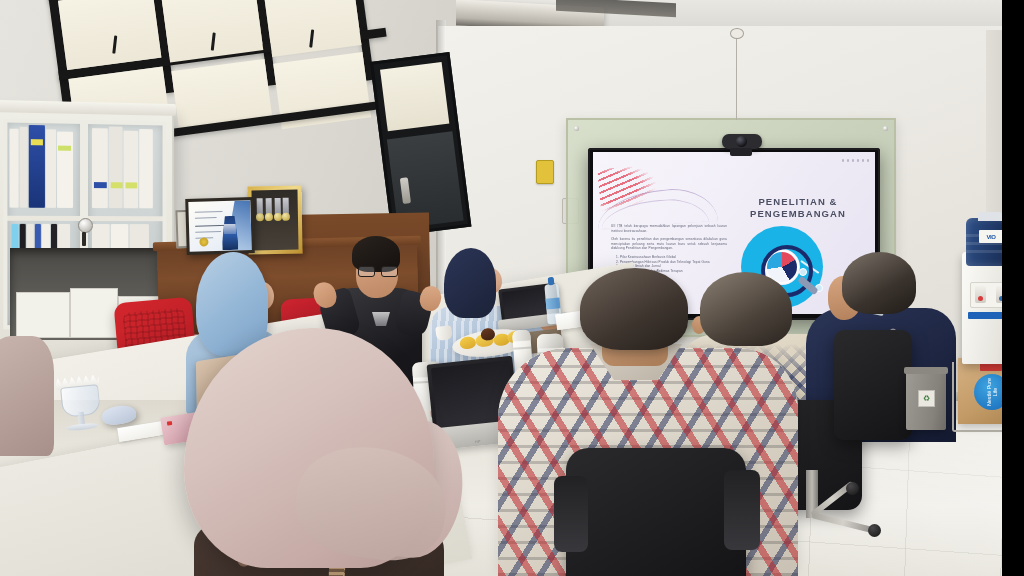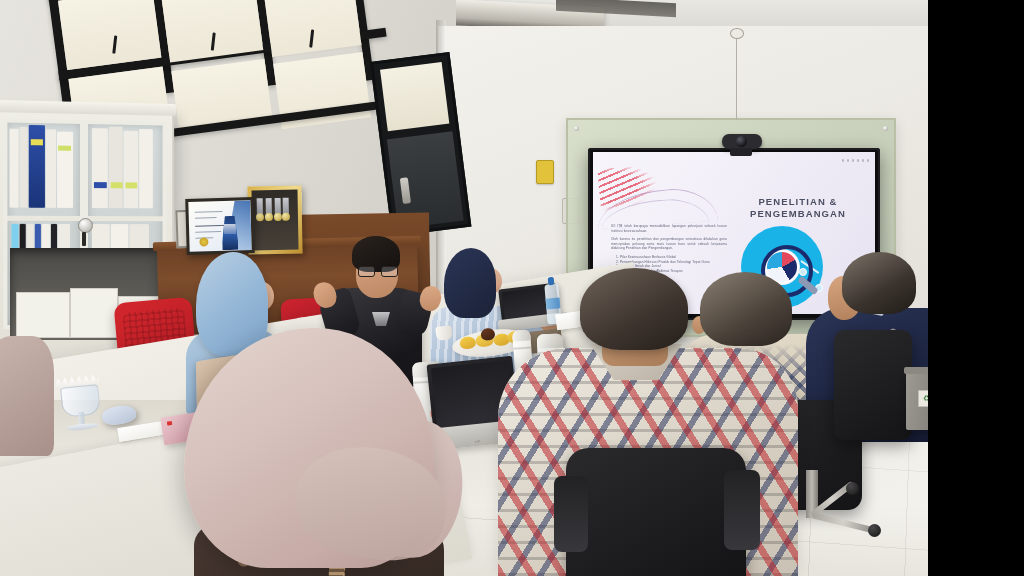--- a/index.html
+++ b/index.html
@@ -1,16 +1,16 @@
 <!DOCTYPE html>
 <html><head>
 <meta charset="utf-8">
 <style>
   html,body{margin:0;padding:0;background:#000;}
-  #scene{position:relative;width:928px;height:576px;overflow:hidden;
+  #scene{position:relative;width:1002px;height:576px;overflow:hidden;
          font-family:"Liberation Sans",sans-serif;background:#8b5cf6;}
   .abs{position:absolute;}
 
   
   .ceiling{left:0;top:0;width:1024px;height:46px;
     background:linear-gradient(180deg,#e9e7e2 0%,#dcdad4 60%,#cfccc5 100%);}
   .ceil-grid{left:0;top:0;width:470px;height:44px;
     background:
       repeating-linear-gradient(104deg,rgba(120,120,118,.45) 0 1px,transparent 1px 58px),
       repeating-linear-gradient(8deg,rgba(120,120,118,.35) 0 1px,transparent 1px 26px);

